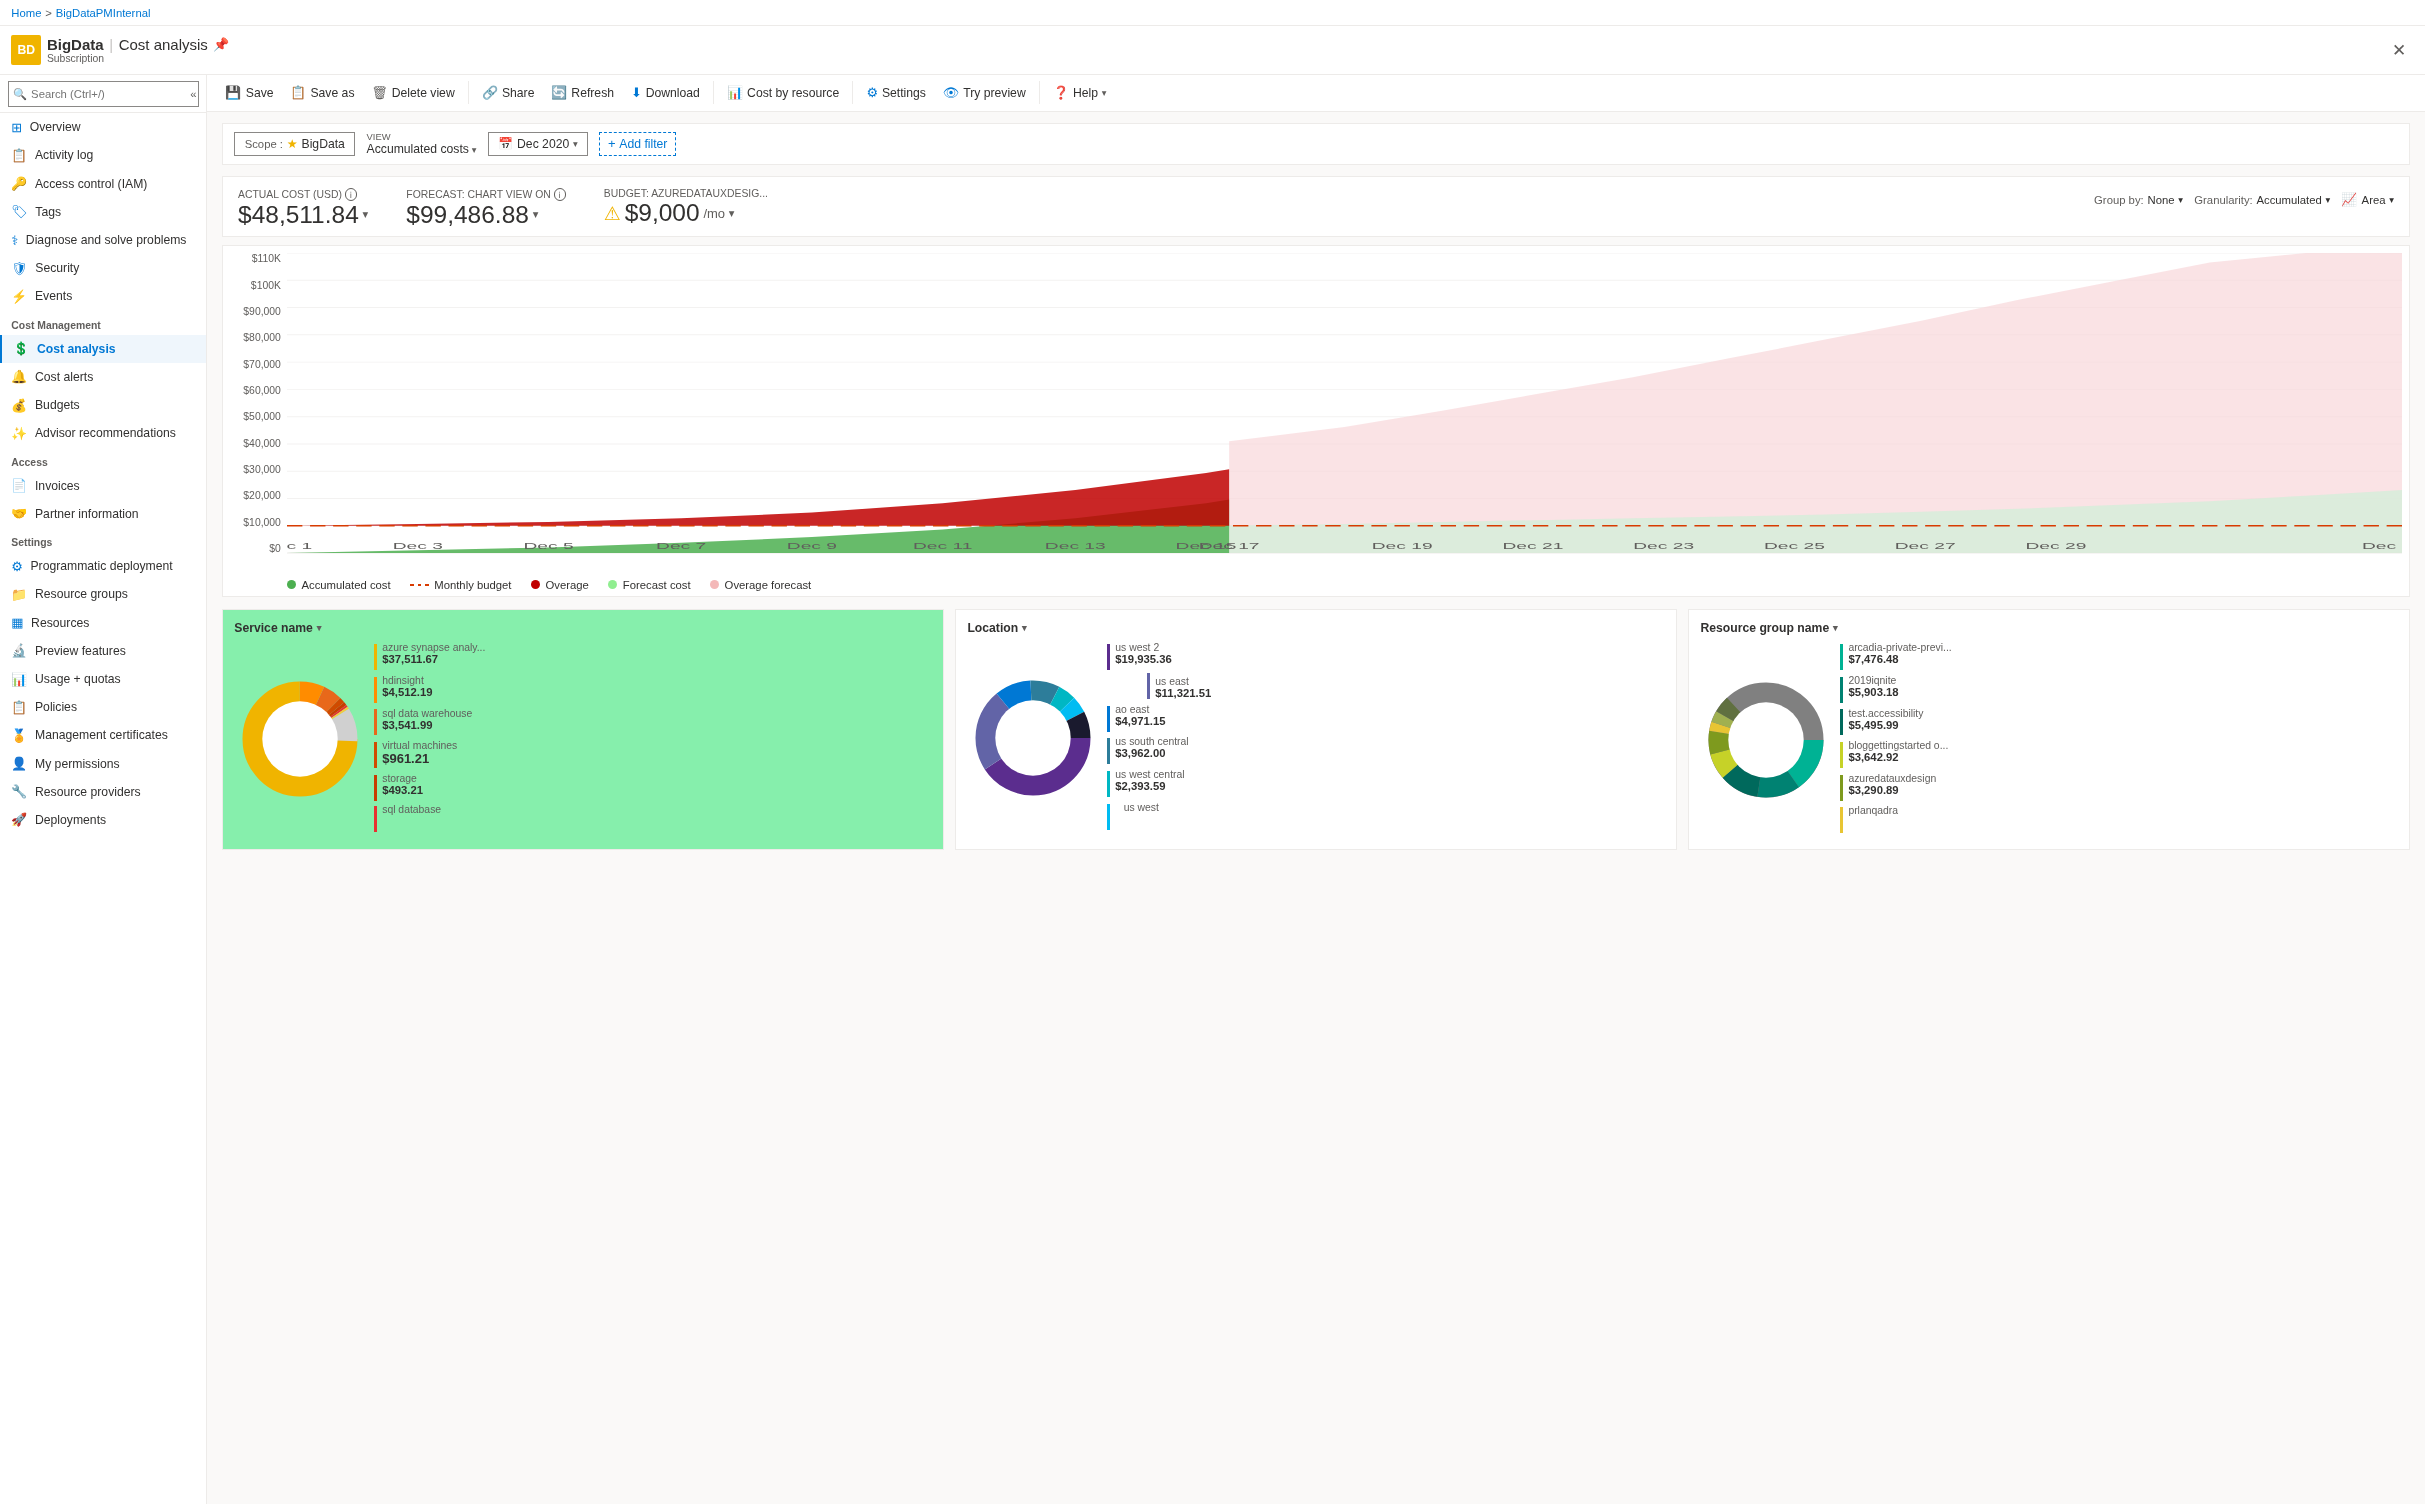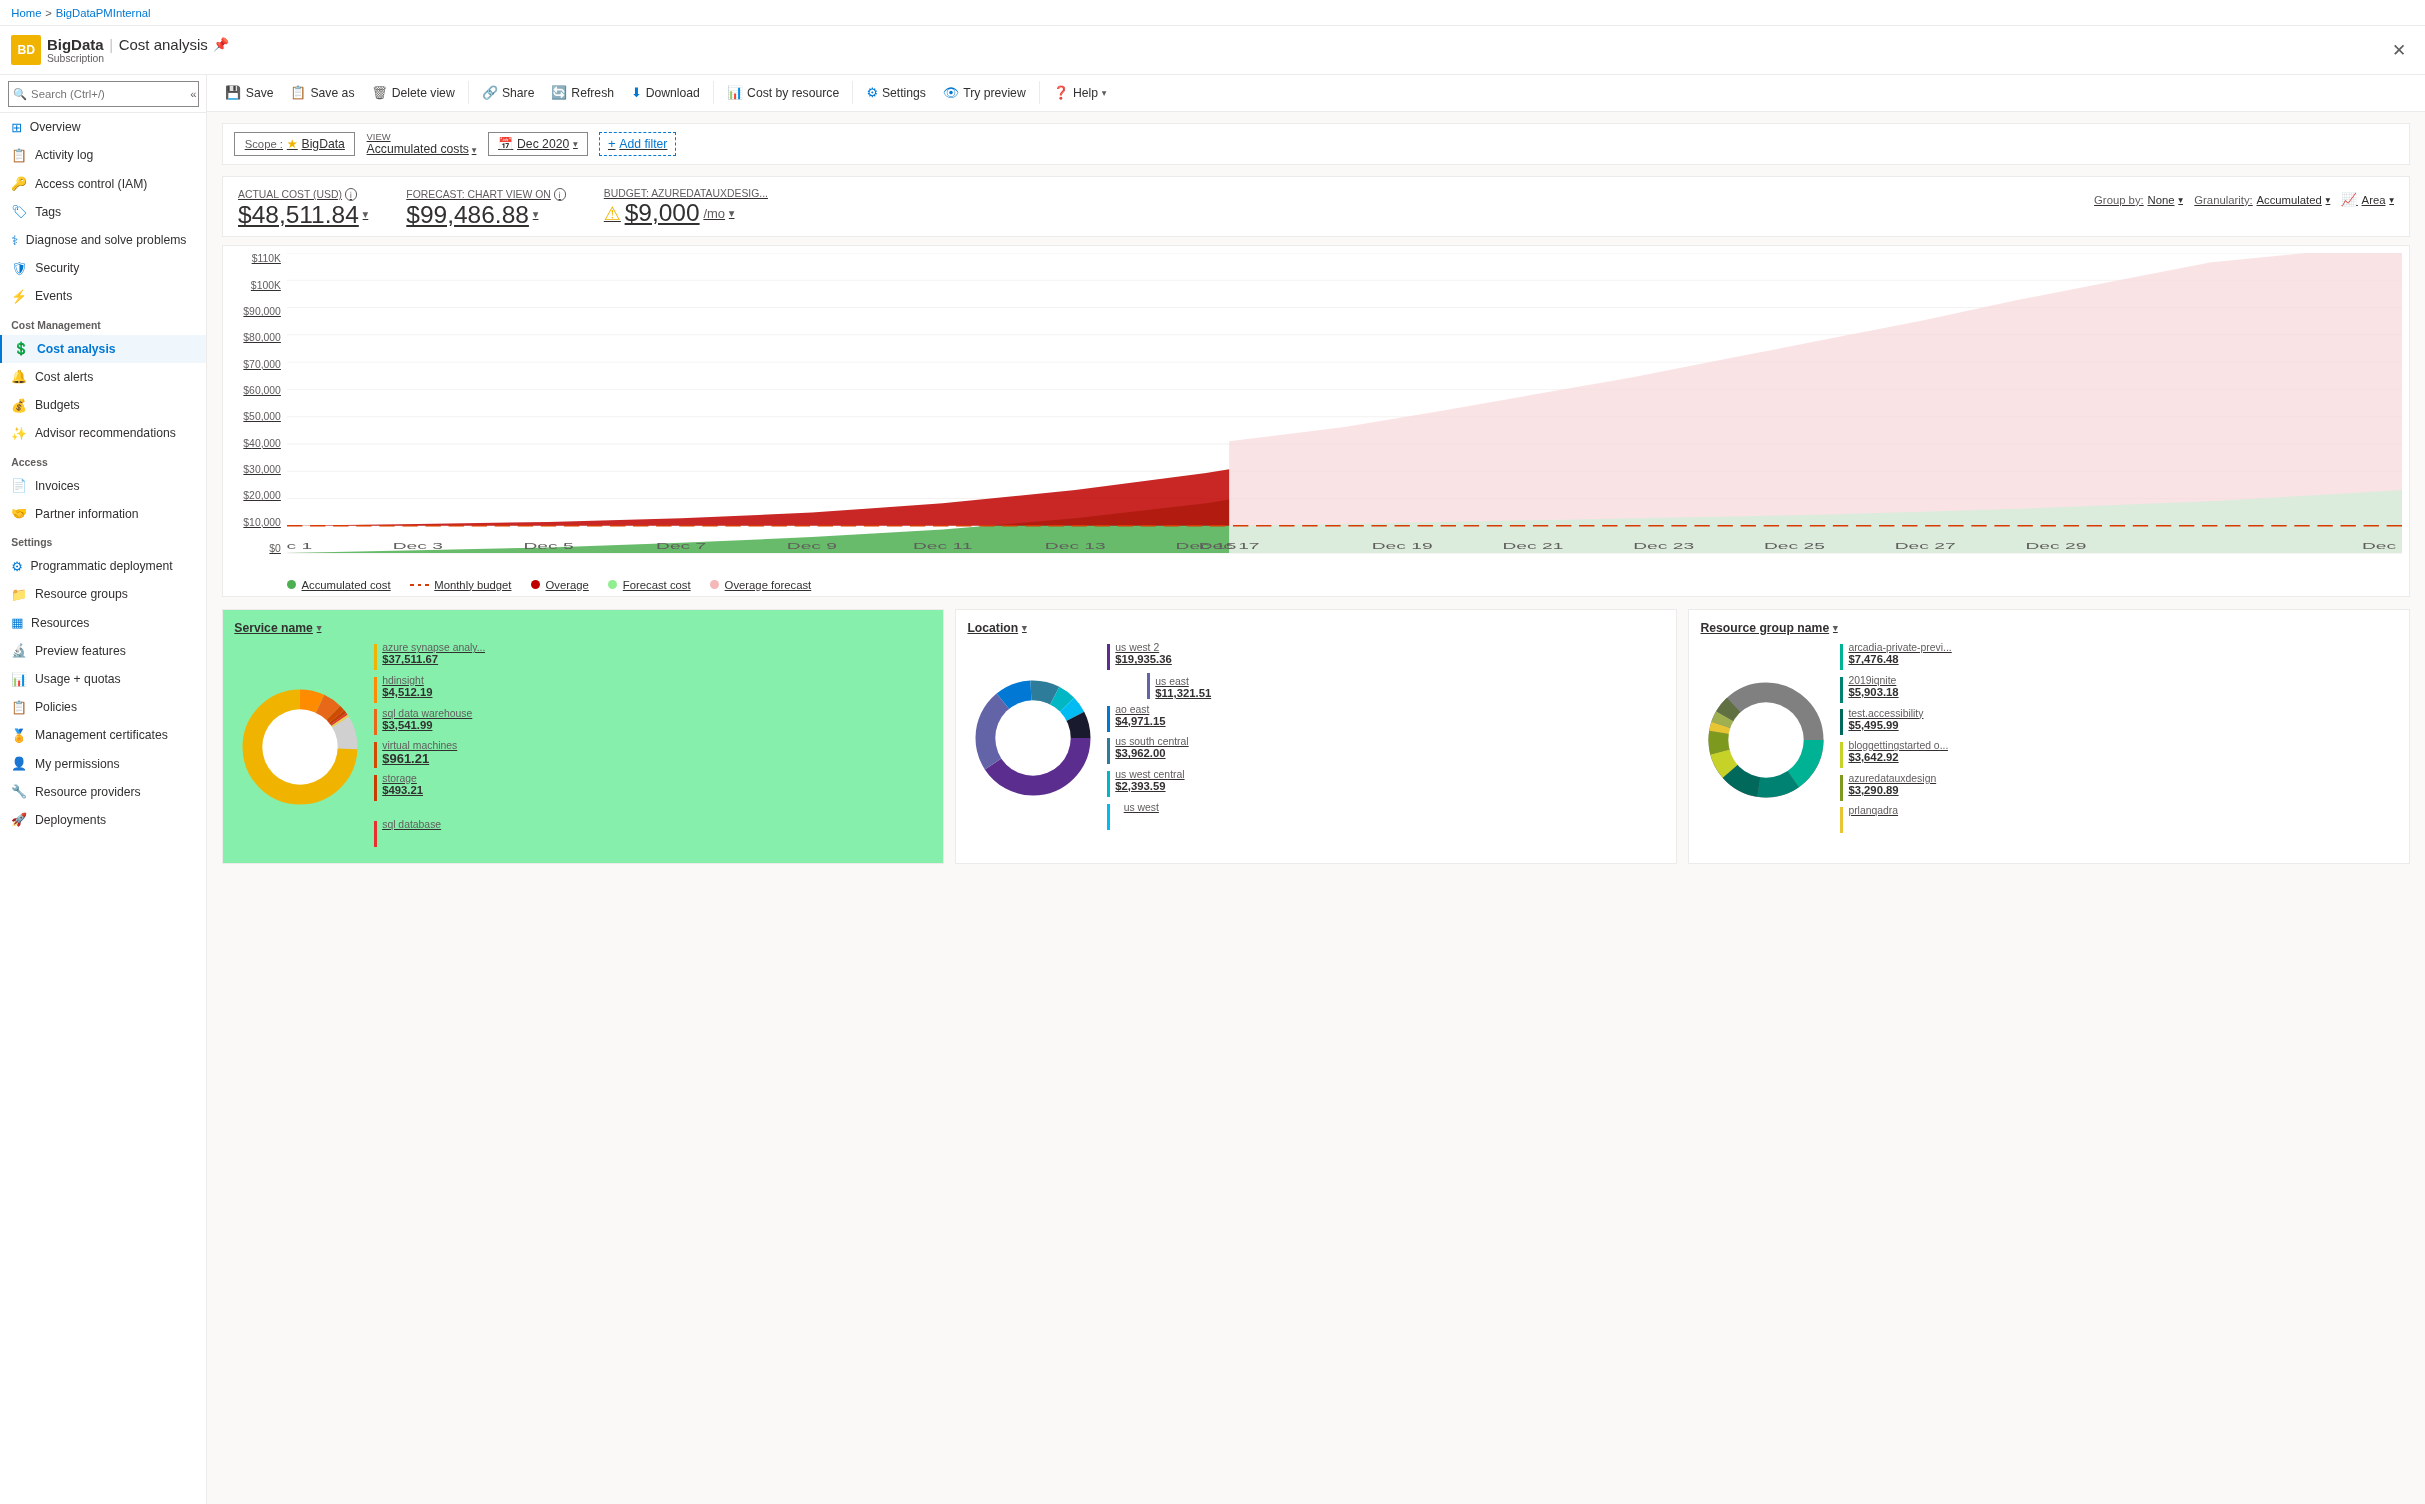--- a/index.html
+++ b/index.html
@@ -192,21 +192,21 @@
         <span>Try preview</span>
       </button>
       <div style="width:0.9px;height:22.6px;background:#edebe9;margin:0 3.8px;"></div>
       <button style="display:flex;align-items:center;gap:3.8px;padding:4.7px 7.5px;cursor:pointer;font-size:12.2px;color:#323130;border:none;background:transparent;border-radius:1.9px;">
         <span style="color:#0078d4;font-size:13px;">❓</span>
         <span>Help</span>
         <span style="font-size:9.4px;color:#605e5c;">▾</span>
       </button>
     </div>
 
-    <div style="flex:1;overflow-y:auto;padding:11.3px 15px;text-decoration:underline;">
+    <div style="flex:1;overflow-y:auto;padding:11.3px 15px;">
 
       <div style="background:#fff;border:0.9px solid #edebe9;padding:7.5px 11.3px;display:flex;align-items:center;gap:11.3px;margin-bottom:11.3px;flex-wrap:wrap;">
         <div style="display:flex;align-items:center;gap:3.8px;font-size:12.2px;color:#323130;cursor:pointer;border:0.9px solid #8a8886;padding:3.8px 9.4px;">
           <span style="color:#605e5c;font-size:11.3px;">Scope :</span>
           <span style="color:#f0b400;font-size:12.2px;">★</span>
           <span style="font-size:12.2px;">BigData</span>
         </div>
         <div style="display:flex;flex-direction:column;cursor:pointer;">
           <span style="font-size:9.4px;color:#605e5c;display:flex;align-items:center;gap:2.8px;">VIEW</span>
           <div style="display:flex;align-items:center;gap:2.8px;">
@@ -406,21 +406,21 @@
                     <div style="font-size:11.3px;font-weight:600;">$3,541.99</div>
                   </div>
               </div>
               <div style="display:flex;align-items:flex-start;gap:5.6px;margin-bottom:4.7px;">
                 <div style="width:2.8px;height:26px;background:#d04a00;flex-shrink:0;margin-top:1.9px;"></div>
                 <div>
                     <div style="color:#605e5c;font-size:10.4px;">virtual machines</div>
                     <div style="font-size:13px;font-weight:600;">$961.21</div>
                   </div>
               </div>
-              <div style="display:flex;align-items:flex-start;gap:5.6px;margin-bottom:18px;">
+              <div style="display:flex;align-items:flex-start;gap:5.6px;margin-bottom:3px;">
                 <div style="width:2.8px;height:26px;background:#c83c00;flex-shrink:0;margin-top:1.9px;"></div>
                 <div>
                     <div style="color:#605e5c;font-size:10.4px;">storage</div>
                     <div style="font-size:11.3px;font-weight:600;">$493.21</div>
                   </div>
               </div>
               <div style="display:flex;align-items:flex-start;gap:5.6px;margin-bottom:4.7px;">
                 <div style="width:2.8px;height:26px;background:#e83030;flex-shrink:0;margin-top:1.9px;"></div>
                 <div>
                     <div style="color:#605e5c;font-size:10.4px;">sql database</div>

